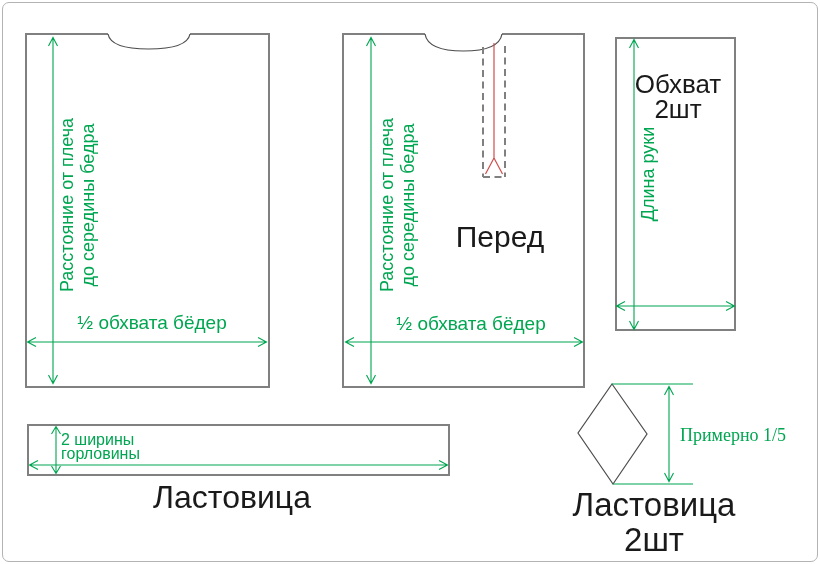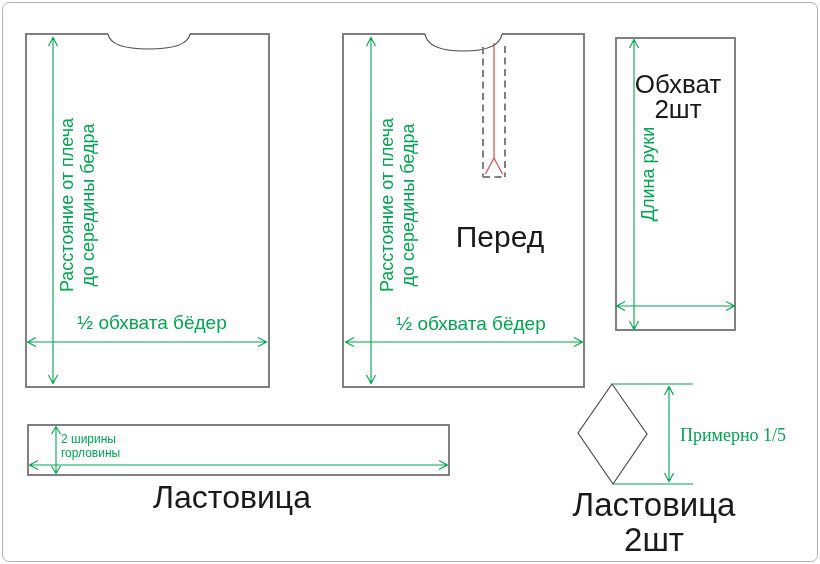--- a/index.html
+++ b/index.html
@@ -85,21 +85,21 @@
   </div>
   <div class="lbl green dim-text" style="left:471px;top:323px;">½ обхвата бёдер</div>
   <div class="lbl big" style="left:500px;top:237px;">Перед</div>
 
   <div class="lbl" style="left:678px;top:97px;font-size:26px;line-height:25px;">
     <span class="line">Обхват</span>
     <span class="line">2шт</span>
   </div>
   <div class="lbl rot green dim-text-rot" style="left:648px;top:174px;">Длина руки</div>
 
-  <div class="lbl-tl green" style="left:61px;top:433px;font-size:12px;line-height:13.5px;">
+  <div class="lbl-tl green" style="left:61px;top:433px;font-size:16px;line-height:13.5px;">
     <span class="line">2 ширины</span>
     <span class="line">горловины</span>
   </div>
   <div class="lbl big" style="left:232px;top:497px;font-size:32px;">Ластовица</div>
 
   <div class="lbl green" style="left:733px;top:435px;font-size:18px;line-height:19px;font-family:Liberation Serif, serif;">
     <span class="line">Примерно 1/5</span>
   </div>
   <div class="lbl" style="left:614px;top:522px;font-size:33px;line-height:35px;margin-left:40px;">
     <span class="line">Ластовица</span>

